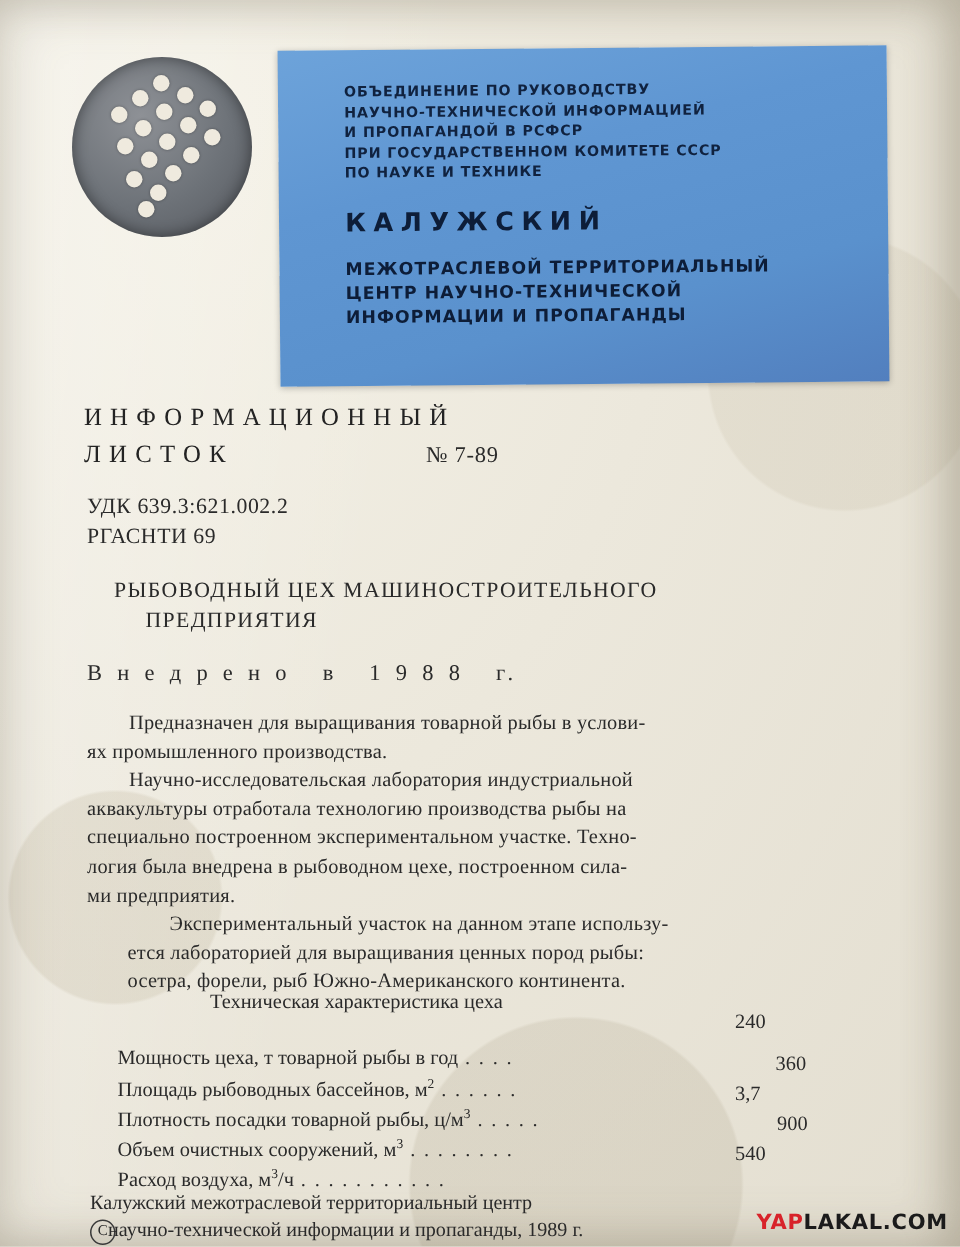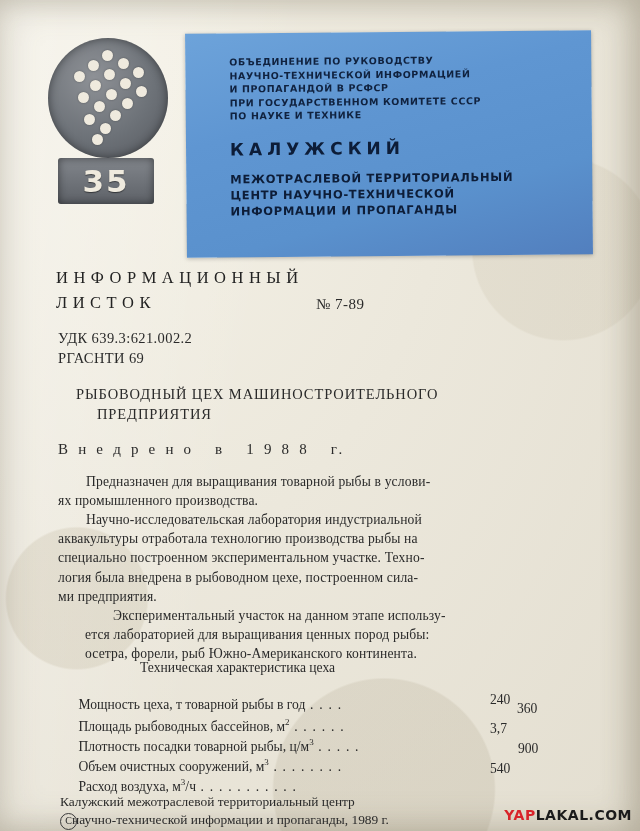--- a/index.html
+++ b/index.html
@@ -129,44 +129,41 @@
       <span class="dot" style="left:42px;top:42px;"></span>
       <span class="dot" style="left:58px;top:51px;"></span>
       <span class="dot" style="left:74px;top:60px;"></span>
       <span class="dot" style="left:30px;top:54px;"></span>
       <span class="dot" style="left:46px;top:63px;"></span>
       <span class="dot" style="left:62px;top:72px;"></span>
       <span class="dot" style="left:36px;top:76px;"></span>
       <span class="dot" style="left:52px;top:85px;"></span>
       <span class="dot" style="left:44px;top:96px;"></span>
     </div>
-    <div class="emblem-tag">
-      <div class="emblem-num">35</div>
-    </div>
   </div>
 
   <div id="banner">
     <div class="inner">
       <div class="b-small">ОБЪЕДИНЕНИЕ ПО РУКОВОДСТВУ</div>
       <div class="b-small">НАУЧНО-ТЕХНИЧЕСКОЙ ИНФОРМАЦИЕЙ</div>
       <div class="b-small">И ПРОПАГАНДОЙ В РСФСР</div>
       <div class="b-small">ПРИ ГОСУДАРСТВЕННОМ КОМИТЕТЕ СССР</div>
       <div class="b-small">ПО НАУКЕ И ТЕХНИКЕ</div>
       <div class="b-big">КАЛУЖСКИЙ</div>
       <div class="b-mid">МЕЖОТРАСЛЕВОЙ ТЕРРИТОРИАЛЬНЫЙ</div>
       <div class="b-mid" style="margin-top:0">ЦЕНТР НАУЧНО-ТЕХНИЧЕСКОЙ</div>
       <div class="b-mid" style="margin-top:0">ИНФОРМАЦИИ И ПРОПАГАНДЫ</div>
     </div>
   </div>
 
   <div id="doc">
 
     <div class="ln title-sp" style="left:56px;top:8px;text-align:center;">ИНФОРМАЦИОННЫЙ</div>
     <div class="ln title-sp" style="left:56px;top:33px;">ЛИСТОК</div>
-    <div class="ln num" style="left:316px;top:36px;">№ 7-89</div>
+    <div class="ln num" style="left:284px;top:36px;">№ 7-89</div>
 
     <div class="ln udk" style="left:58px;top:70px;">УДК 639.3:621.002.2</div>
     <div class="ln udk" style="left:58px;top:90px;">РГАСНТИ 69</div>
 
     <div class="ln head" style="left:76px;top:126px;">РЫБОВОДНЫЙ ЦЕХ МАШИНОСТРОИТЕЛЬНОГО</div>
     <div class="ln head" style="left:97px;top:146px;">ПРЕДПРИЯТИЯ</div>
 
     <div class="ln vnedr" style="left:58px;top:181px;">В н е д р е н о   в   1 9 8 8   г.</div>
 
     <div class="ln p" style="left:58px;top:212px;text-indent:28px;width:505px;white-space:pre-line;">Предназначен для выращивания товарной рыбы в услови-
@@ -180,21 +177,21 @@
 
     <div class="ln p" style="left:58px;top:346px;text-indent:28px;width:505px;white-space:pre-line;margin-left:27px;">Экспериментальный участок на данном этапе использу-
 ется лабораторией для выращивания ценных пород рыбы:
 осетра, форели, рыб Южно-Американского континента.</div>
 
     <div class="ln tech-caption" style="left:140px;top:400px;">Техническая характеристика цеха</div>
 
     <div class="ln spec" style="left:58px;top:421px;width:480px;">
       <span>Мощность цеха, т товарной рыбы в год</span><span class="dots"> . . . .</span>
     </div>
-    <div class="ln spec" style="left:490px;top:432px;">240</div>
+    <div class="ln spec" style="left:490px;top:413px;">240</div>
 
     <div class="ln spec" style="left:58px;top:441px;width:480px;">
       <span>Площадь рыбоводных бассейнов, м</span><sup>2</sup><span class="dots"> . . . . . .</span>
     </div>
     <div class="ln spec" style="left:490px;top:441px;margin-left:27px;">360</div>
 
     <div class="ln spec" style="left:58px;top:461px;width:480px;">
       <span>Плотность посадки товарной рыбы, ц/м</span><sup>3</sup><span class="dots"> . . . . .</span>
     </div>
     <div class="ln spec" style="left:490px;top:461px;">3,7</div>

